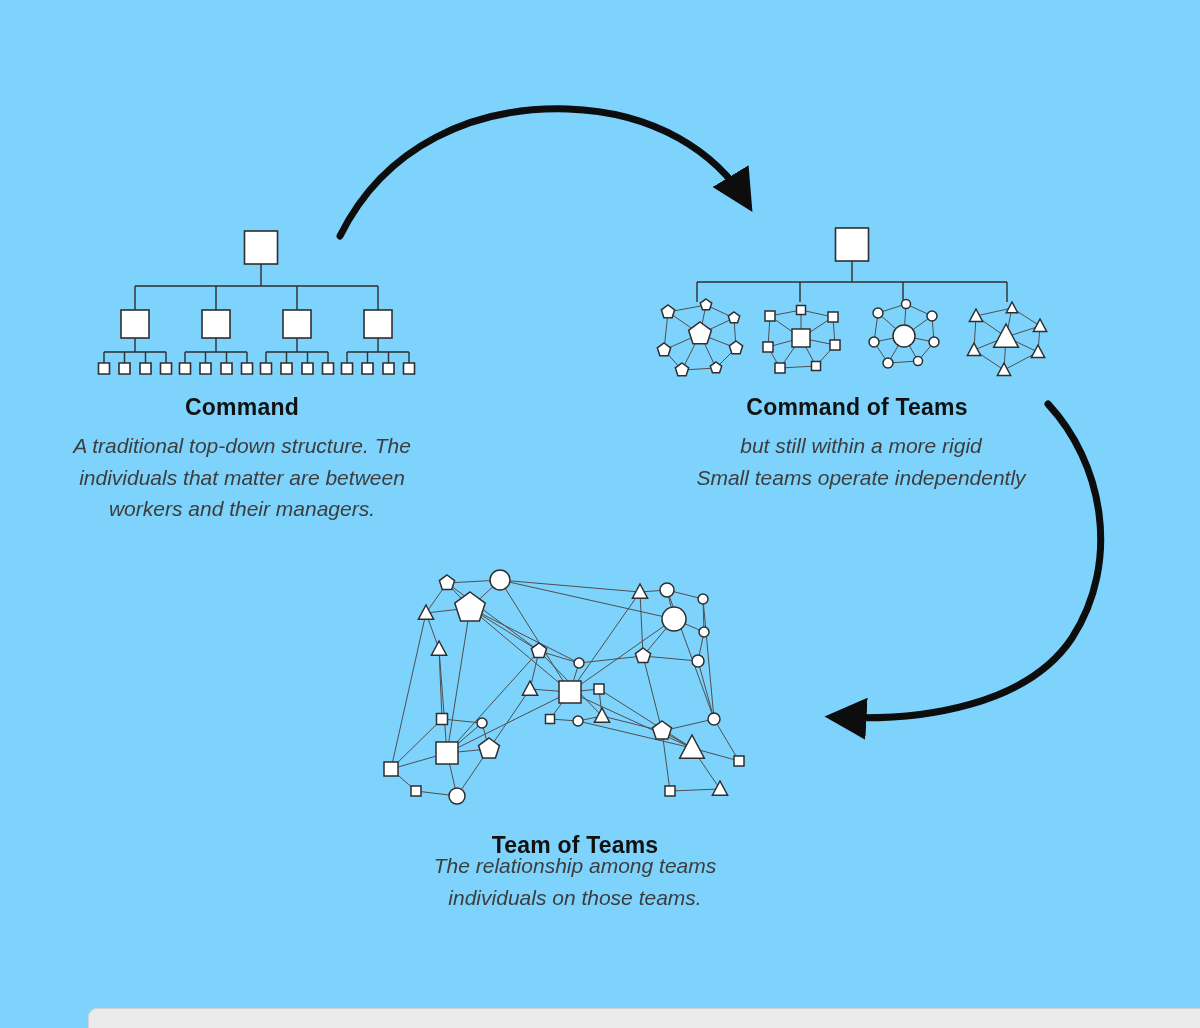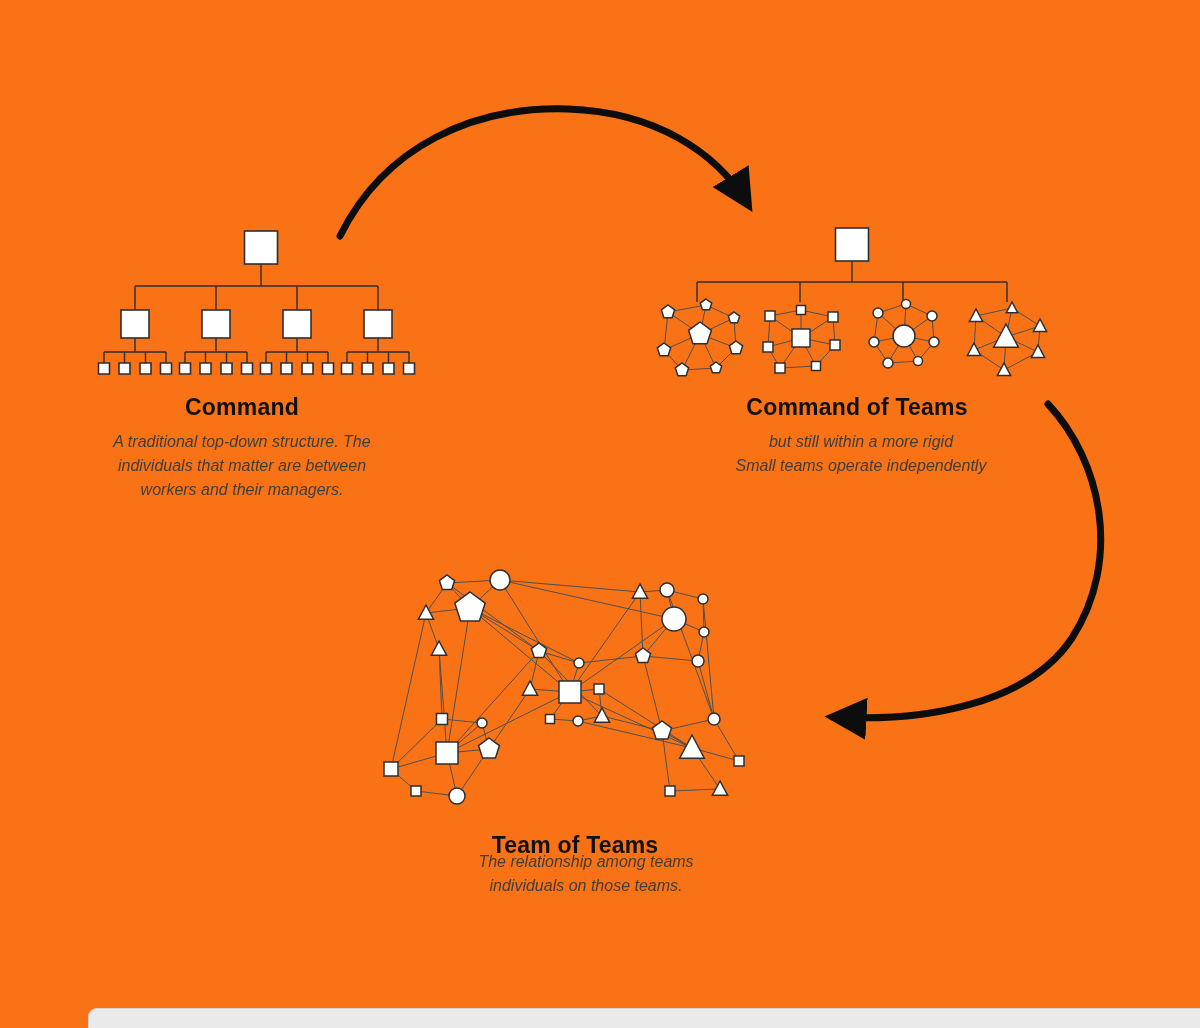--- a/index.html
+++ b/index.html
@@ -1,33 +1,33 @@
 <!DOCTYPE html>
 <html><head>
 <meta charset="utf-8">
 <style>
   * { margin:0; padding:0; box-sizing:border-box; }
   html,body { background:#ffffff; }
   body { font-family:"Liberation Sans", sans-serif; }
-  #canvas { position:relative; width:1200px; height:1028px; background:#f97316; overflow:hidden; }
+  #canvas { position:relative; width:1200px; height:1028px; background:#7dd3fc; overflow:hidden; }
   svg.layer { position:absolute; left:0; top:0; width:1200px; height:1028px; }
 
   .tree-line { fill:none; stroke:#2e2e2e; stroke-width:1.4; }
   .tree-box  { fill:#ffffff; stroke:#2e2e2e; stroke-width:1.6; }
   .edge      { fill:none; stroke:#4f4f4f; stroke-width:1; }
   .node      { fill:#ffffff; stroke:#2e2e2e; stroke-width:1.5; }
   .arrow     { fill:none; stroke:#0d0d0d; stroke-width:7; stroke-linecap:round; }
 
   .label-title {
     position:absolute; text-align:center; font-weight:700;
     font-size:23px; color:#111111; letter-spacing:0.2px;
   }
   .label-desc {
     position:absolute; text-align:center; font-style:italic;
-    font-size:16px; color:#3d3d3d; line-height:1.5;
+    font-size:21px; color:#3d3d3d; line-height:1.5;
   }
   .window-edge {
     position:absolute; left:88px; right:0; bottom:0; height:20px;
     background:#eaeaea; border-top:1px solid #d2d2d2; border-left:1px solid #d2d2d2;
     border-top-left-radius:9px;
   }
 </style>
 </head>
 <body>
 
@@ -165,19 +165,19 @@
     <div>workers and their managers.</div>
   </div>
 
   <div class="label-title" style="left:677px; top:394px; width:360px;">Command of Teams</div>
   <div class="label-desc" style="left:661px; top:430px; width:400px;">
     <div>but still within a more rigid</div>
     <div>Small teams operate independently</div>
   </div>
 
   <div class="label-title" style="left:395px; top:832px; width:360px;">Team of Teams</div>
-  <div class="label-desc" style="left:386px; top:850px; width:400px;">
+  <div class="label-desc" style="left:375px; top:850px; width:400px;">
     <div>The relationship among teams</div>
     <div>individuals on those teams.</div>
   </div>
 
   <div class="window-edge"></div>
 </div>
 
 </body></html>

